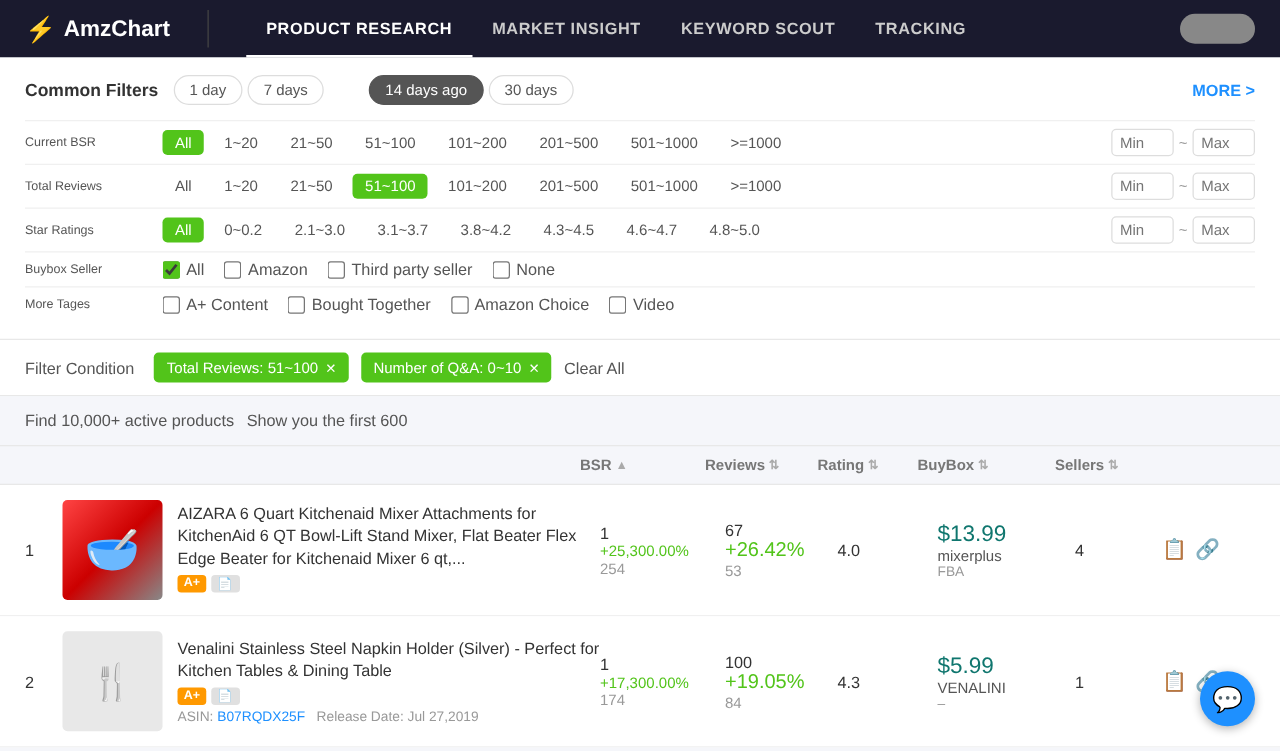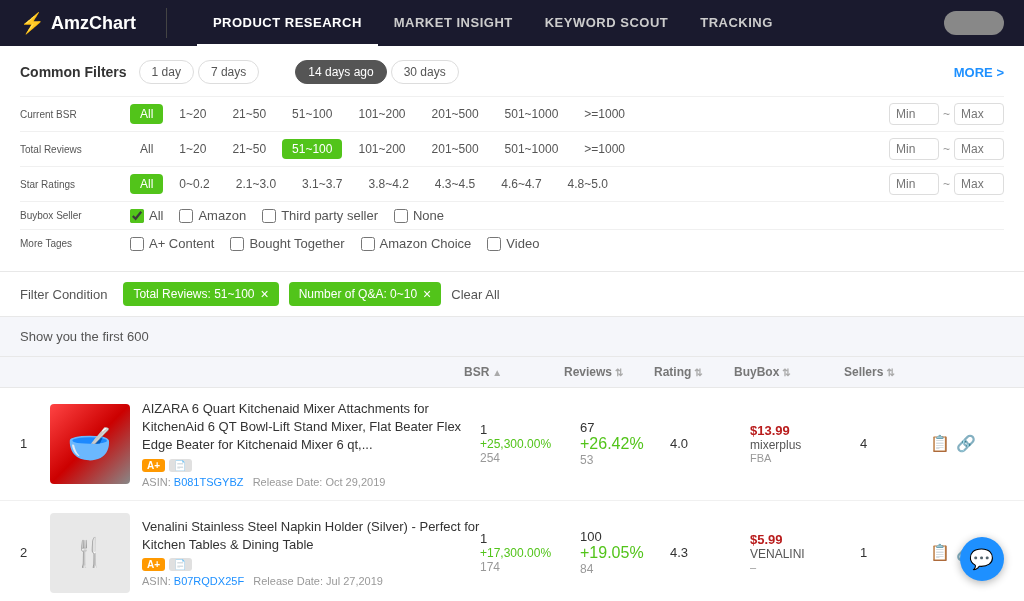--- a/index.html
+++ b/index.html
@@ -199,21 +199,21 @@
 
     .bsr-main { font-size: 13px; color: #333; }
     .bsr-change { font-size: 12px; color: #52c41a; }
     .bsr-sub { font-size: 12px; color: #999; }
 
     .reviews-count { font-size: 13px; color: #333; }
     .reviews-change { font-size: 16px; color: #52c41a; }
     .reviews-sub { font-size: 12px; color: #999; }
 
     .rating-val { font-size: 13px; color: #333; }
-    .buybox-price { color: #b91c1c; font-size: 13px; font-weight: 700; }
+    .buybox-price { color: #0f766e; font-size: 18px; font-weight: 400; }
     .buybox-seller { font-size: 12px; color: #555; }
     .buybox-fba { font-size: 11px; color: #999; }
 
     .sellers-count { font-size: 13px; color: #333; }
     .action-icons { display: flex; gap: 6px; }
     .action-icon { font-size: 16px; cursor: pointer; color: #555; }
 
     .chat-btn {
       position: fixed;
       bottom: 20px;
@@ -377,20 +377,21 @@
     <span class="close">×</span>
   </div>
   <div class="condition-tag">
     <span>Number of Q&amp;A: 0~10</span>
     <span class="close">×</span>
   </div>
   <span class="clear-all">Clear All</span>
 </div>
 
 <div class="results-header">
+  <span>Find 10,000+ active products</span>
   <span>Show you the first 600</span>
 </div>
 
 <div class="table-header">
   <div class="col-rank"></div>
   <div class="col-product"></div>
   <div class="th col-bsr">
     <span>BSR</span>
     <span class="sort-icon">▲</span>
   </div>
@@ -416,24 +417,20 @@
   <div class="col-rank">
     <span>1</span>
   </div>
   <div style="display:flex;align-items:center;width:430px;">
     <div class="product-img product-img-1" style="font-size:36px;">🥣</div>
     <div class="product-info">
       <div class="product-name">AIZARA 6 Quart Kitchenaid Mixer Attachments for KitchenAid 6 QT Bowl-Lift Stand Mixer, Flat Beater Flex Edge Beater for Kitchenaid Mixer 6 qt,...</div>
       <div class="product-badges">
         <span class="badge-aplus">A+</span>
         <span class="badge-doc">📄</span>
-      </div>
-      <div class="asin-info">
-        ASIN: <span class="asin-id">B081TSGYBZ</span>
-        &nbsp; Release Date: <span>Oct 29,2019</span>
       </div>
     </div>
   </div>
   <div class="col-bsr">
     <div class="bsr-main">1</div>
     <div class="bsr-change">+25,300.00%</div>
     <div class="bsr-sub">254</div>
   </div>
   <div class="col-reviews">
     <div class="reviews-count">67</div>

